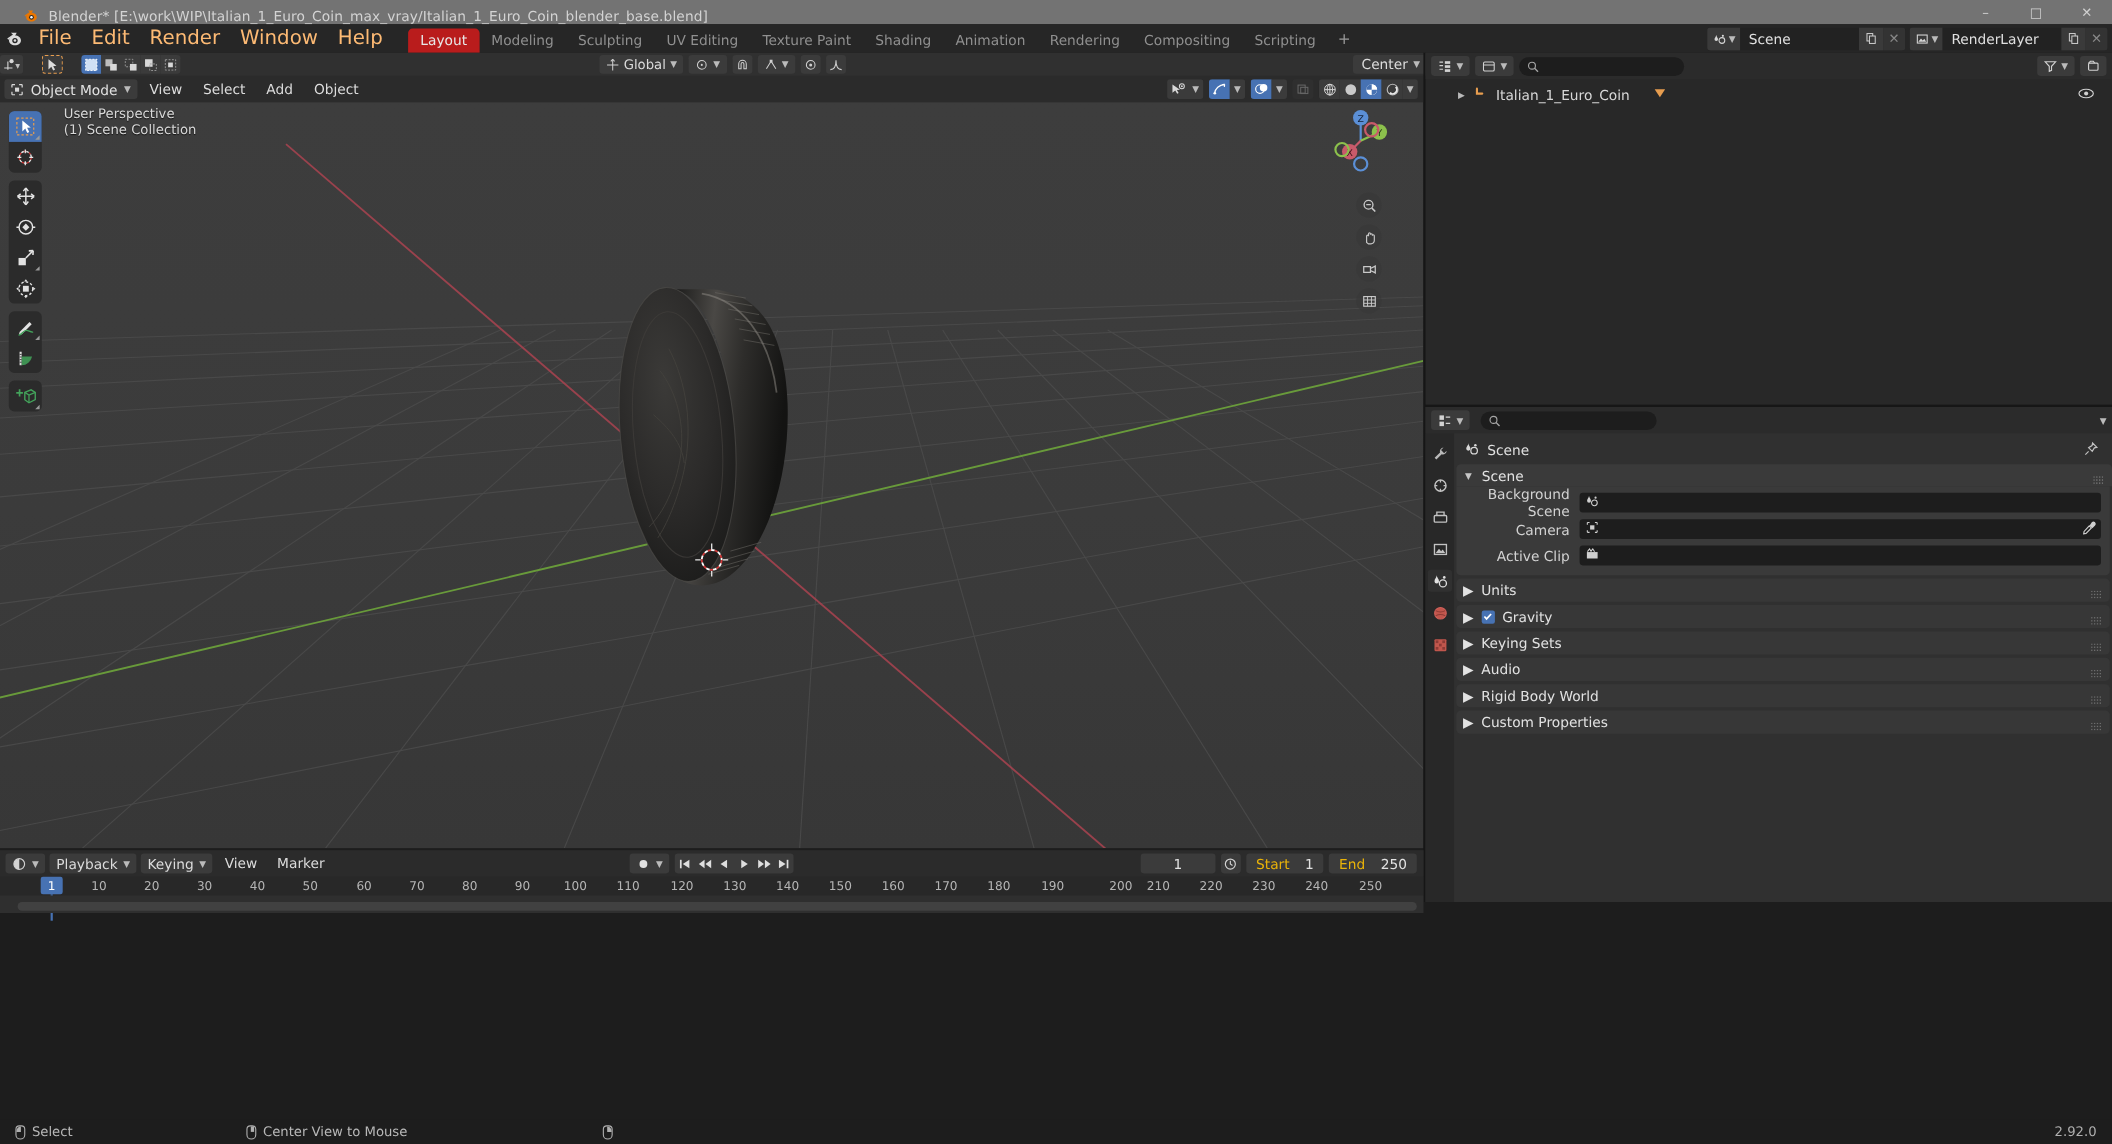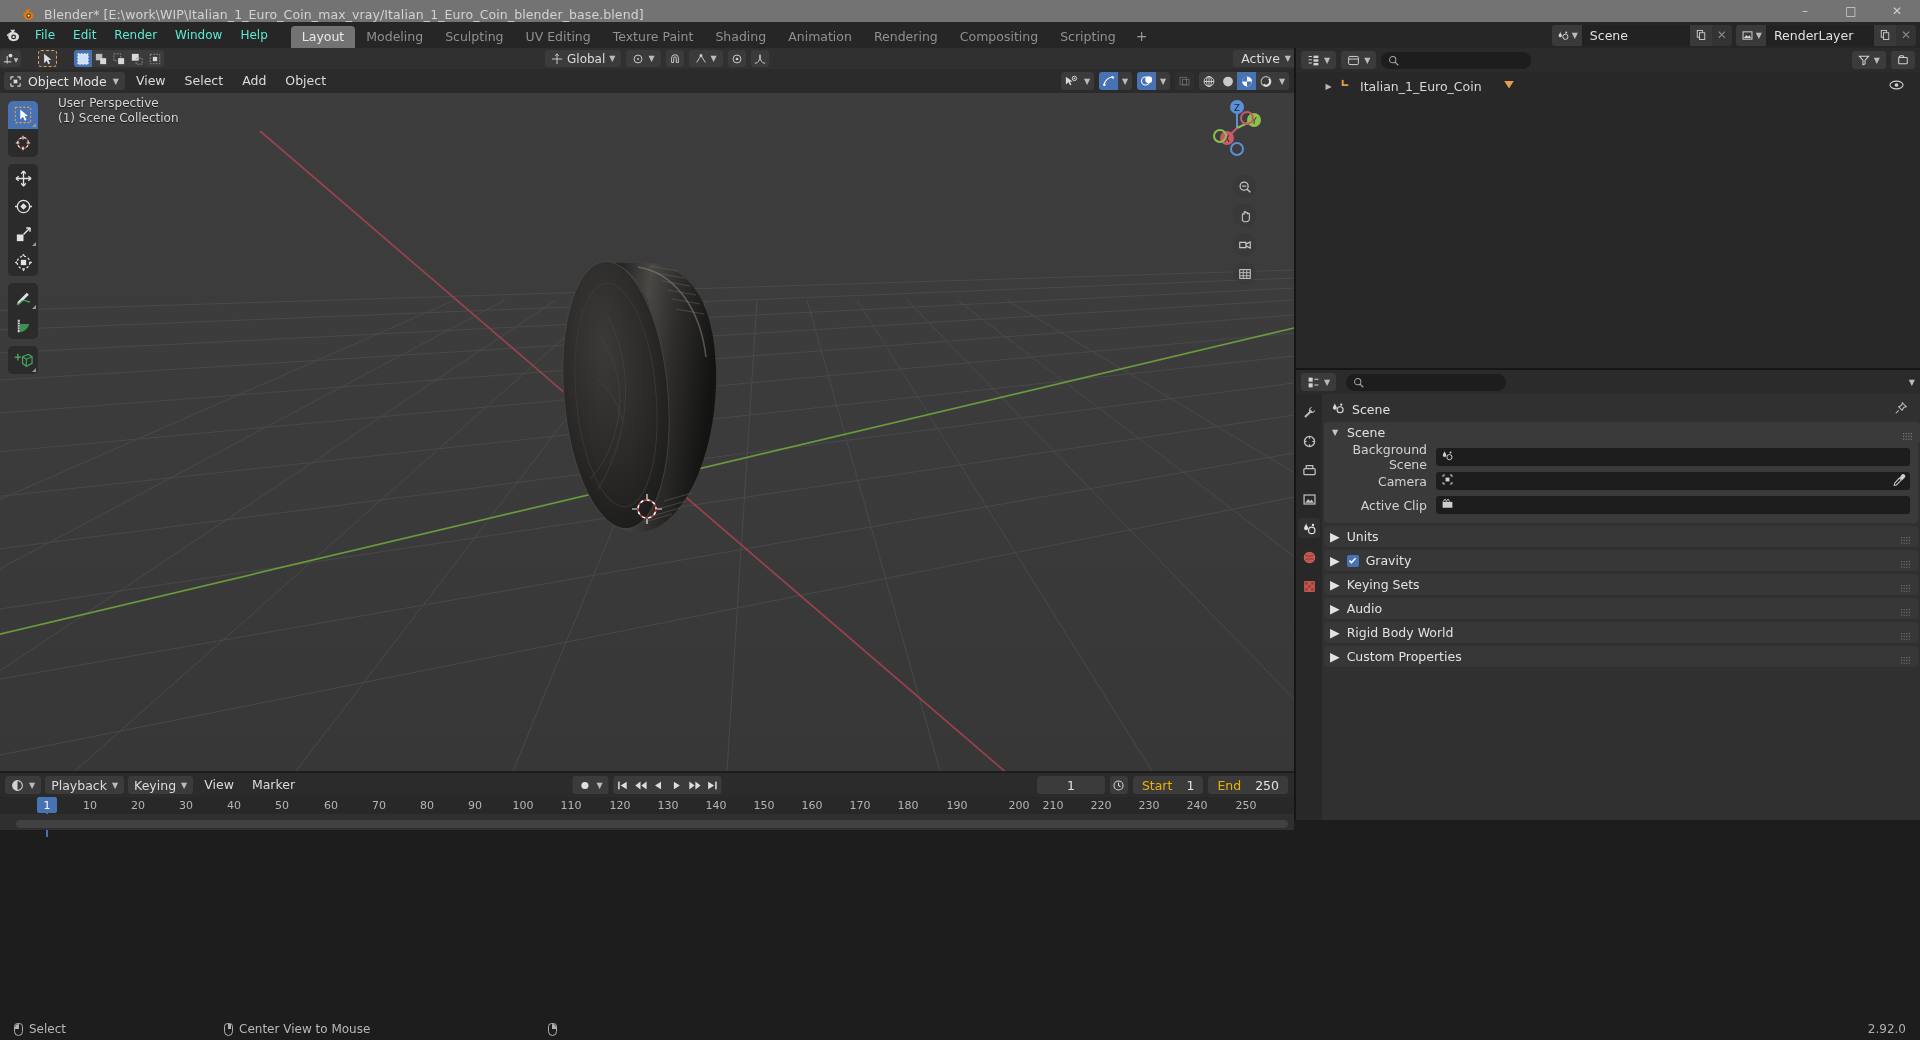--- a/index.html
+++ b/index.html
@@ -16,25 +16,25 @@
   .blender-logo svg { display:block; }
   .winbtns { position:absolute; right:0; top:0; height:22px; display:flex; }
   .winbtn { width:46px; height:22px; display:flex; align-items:center; justify-content:center;
     color:#d0d0d0; font-size:12px; }
 
   
   .topbar { position:absolute; left:0; top:22px; width:1920px; height:26px; background:#262626;
     display:flex; align-items:center; }
   .topbar-logo { width:26px; height:26px; display:flex; align-items:center; justify-content:center; }
   .menu { display:flex; align-items:center; height:26px; }
-  .menu-item { padding:0 9px; height:20px; line-height:20px; color:#5eead4; font-size:12px; border-radius:3px; }
+  .menu-item { padding:0 9px; height:20px; line-height:20px; color:#fdba74; font-size:18px; border-radius:3px; }
   .ws-tabs { display:flex; align-items:flex-end; height:26px; margin-left:14px; }
   .ws-tab { padding:0 11px; height:22px; line-height:22px; font-size:12.5px; color:#909090;
     border-radius:4px 4px 0 0; }
-  .ws-tab.active { background:#737373; color:#e8e8e8; }
+  .ws-tab.active { background:#b91c1c; color:#e8e8e8; }
   .ws-add { padding:0 9px; height:22px; line-height:20px; color:#9a9a9a; font-size:14px; }
   .topbar-right { position:absolute; right:4px; top:2px; height:22px; display:flex; align-items:center; gap:4px; }
 
   .databtn { display:flex; align-items:center; height:21px; background:#282828; border-radius:3px; overflow:hidden; }
   .datablk { display:flex; align-items:center; gap:2px; background:#3a3a3a; height:21px; padding:0 4px 0 5px; }
   .dataname { background:#222; height:21px; display:flex; align-items:center; padding:0 10px 0 8px;
     min-width:108px; font-size:12.5px; color:#e0e0e0; }
   .datacopy { width:22px; height:21px; background:#3a3a3a; display:flex; align-items:center; justify-content:center; }
   .dataX { width:20px; height:21px; background:#333; display:flex; align-items:center; justify-content:center;
     color:#888; font-size:12px; }
@@ -350,21 +350,21 @@
           </svg>
       </span>
       <span class="ts-btn solo">
         <svg width="12" height="12" viewBox="0 0 14 14">
             <path d="M1 12 Q7 12 7 2 Q7 12 13 12" fill="none" stroke="#cfcfcf" stroke-width="1.1"></path>
           </svg>
       </span>
     </div>
 
     <div class="ts-options">
-      <span>Active</span>
+      <span>Center</span>
       <span class="caret">▼</span>
     </div>
   </div>
 
   <div class="viewport">
 
     <div class="vp-header">
       <span class="vp-modebtn">
         <svg width="13" height="13" viewBox="0 0 14 14">
             <path d="M2 2 H5 M2 2 V5 M12 2 H9 M12 2 V5 M2 12 H5 M2 12 V9 M12 12 H9 M12 12 V9" stroke="#d8d8d8" stroke-width="1.2" fill="none"></path>

